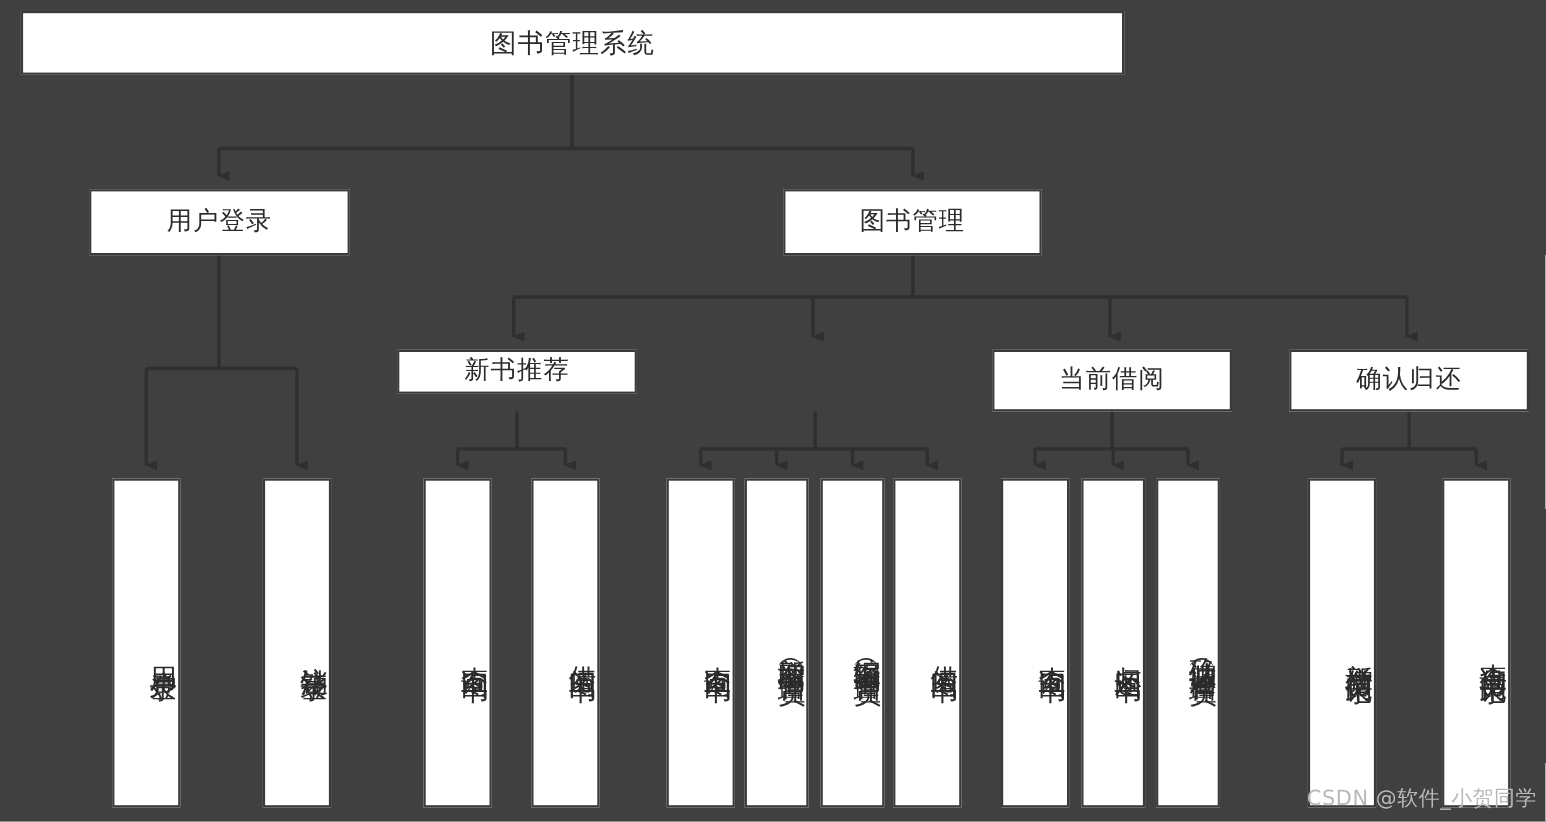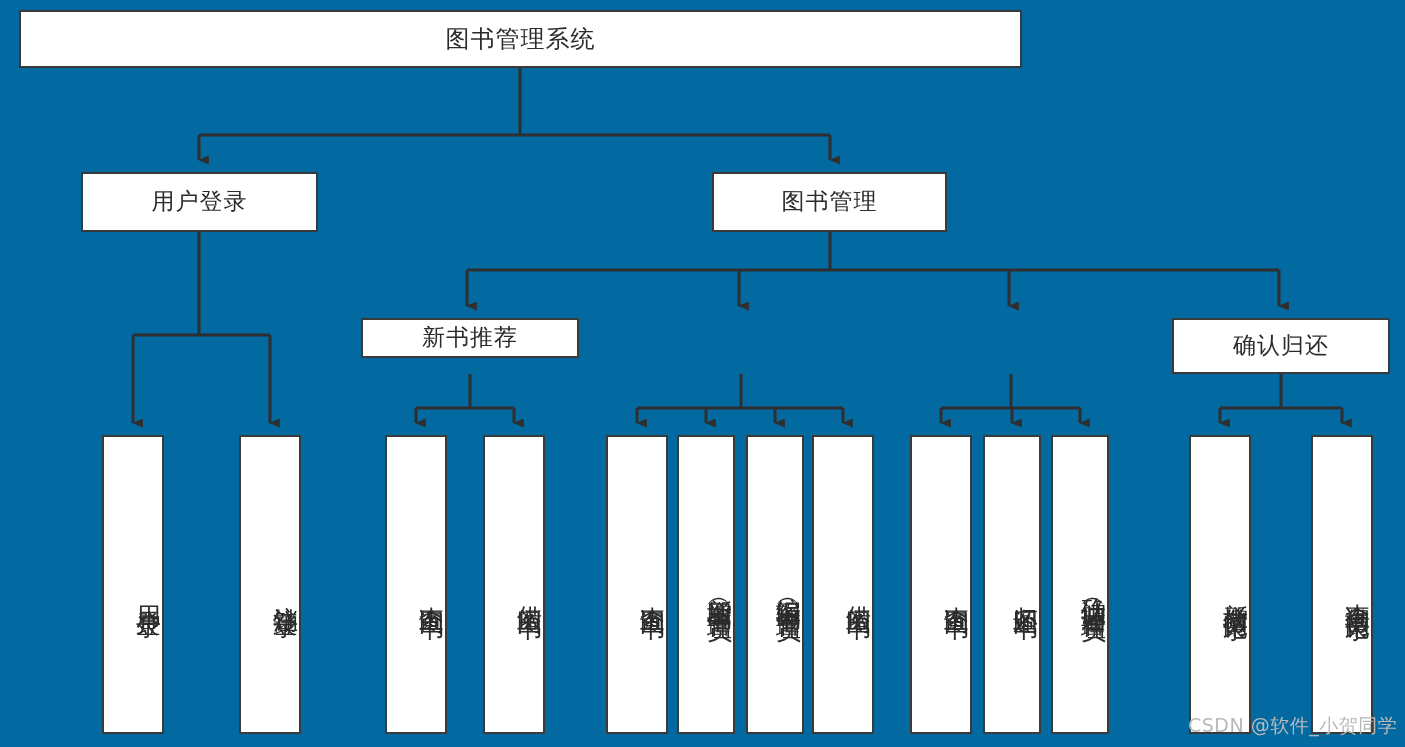--- a/index.html
+++ b/index.html
@@ -4,21 +4,21 @@
 <style>
   html,body{margin:0;padding:0;background:#ffffff;}
   body{
     font-family:"DejaVu Sans","Liberation Sans",sans-serif;
     -webkit-font-smoothing:antialiased;
   }
   #canvas{
     position:relative;
     width:1405px;
     height:747px;
-    background:#0369a1;
+    background:#404040;
     overflow:hidden;
   }
   svg#wires{
     position:absolute;
     left:0; top:0;
     width:1405px; height:747px;
     pointer-events:none;
   }
   .node{
     position:absolute;
@@ -125,20 +125,23 @@
   <div class="node horiz" style="left:81px; top:172px; width:237px; height:60px;">
     <span>用户登录</span>
   </div>
   <div class="node horiz" style="left:712px; top:172px; width:235px; height:60px;text-align:center;">
     <span>图书管理</span>
   </div>
 
   <div class="node horiz" style="left:361px; top:318px; width:218px; height:40px;">
     <span>新书推荐</span>
   </div>
+  <div class="node horiz" style="left:902px; top:318px; width:218px; height:56px;">
+    <span>当前借阅</span>
+  </div>
   <div class="node horiz" style="left:1172px; top:318px; width:218px; height:56px;">
     <span>确认归还</span>
   </div>
 
   <div class="node vert" style="left:102px; top:435px; width:62px; height:299px;">
     <span>用户登录</span>
   </div>
   <div class="node vert" style="left:239px; top:435px; width:62px; height:299px;">
     <span>注销登录</span>
   </div>

